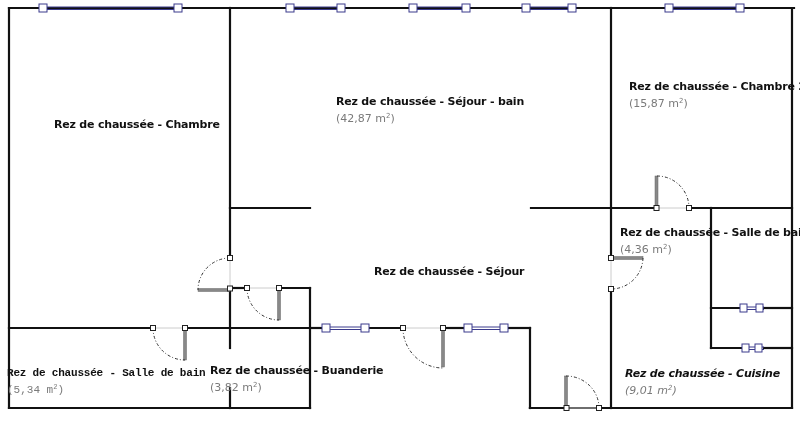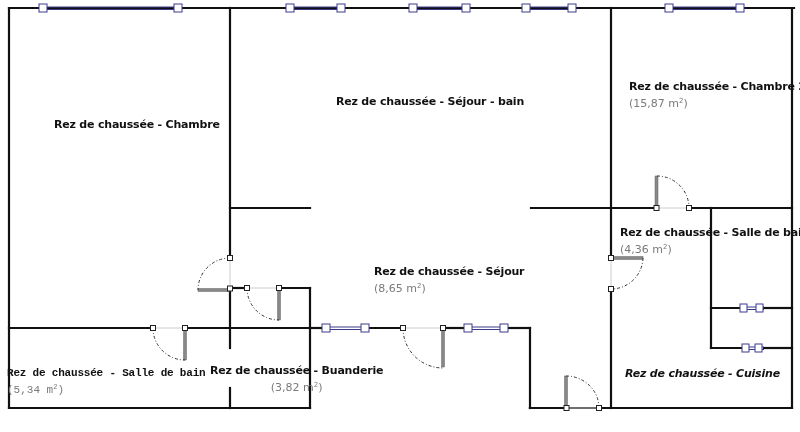--- a/index.html
+++ b/index.html
@@ -178,39 +178,40 @@
     </g>
   </g>
 </svg>
 
 <div id="labels">
     <div class="room-label" style="left: 54px; top: 118px;">
     <span class="room-name">Rez de chaussée - Chambre</span>
   </div>
     <div class="room-label" style="left: 336px; top: 95px;">
     <span class="room-name">Rez de chaussée - Séjour - bain</span>
+    <span class="room-area">(42,87 m<sup>2</sup>)</span>
   </div>
     <div class="room-label" style="left: 629px; top: 80px;">
     <span class="room-name">Rez de chaussée - Chambre 2</span>
     <span class="room-area">(15,87 m<sup>2</sup>)</span>
   </div>
     <div class="room-label" style="left: 620px; top: 226px;">
     <span class="room-name">Rez de chaussée - Salle de bain 2</span>
     <span class="room-area">(4,36 m<sup>2</sup>)</span>
   </div>
     <div class="room-label" style="left: 374px; top: 265px;">
     <span class="room-name">Rez de chaussée - Séjour</span>
-    <span class="room-area">(8,65 m<sup>2</sup>)</span>
   </div>
     <div class="room-label" style="left: 192px; top: 301px;">
   </div>
     <div class="room-label" style="left: 7px; top: 366px; font-family: Liberation Mono, monospace;">
     <span class="room-name">Rez de chaussée - Salle de bain</span>
     <span class="room-area">(5,34 m<sup>2</sup>)</span>
   </div>
-    <div class="room-label" style="left: 210px; top: 364px; text-align: center;">
+    <div class="room-label" style="left: 210px; top: 364px;">
     <span class="room-name">Rez de chaussée - Buanderie</span>
     <span class="room-area">(3,82 m<sup>2</sup>)</span>
   </div>
     <div class="room-label" style="left: 625px; top: 367px; font-style: italic;">
     <span class="room-name">Rez de chaussée - Cuisine</span>
+    <span class="room-area">(9,01 m<sup>2</sup>)</span>
   </div>
   </div>
 
 </body></html>

